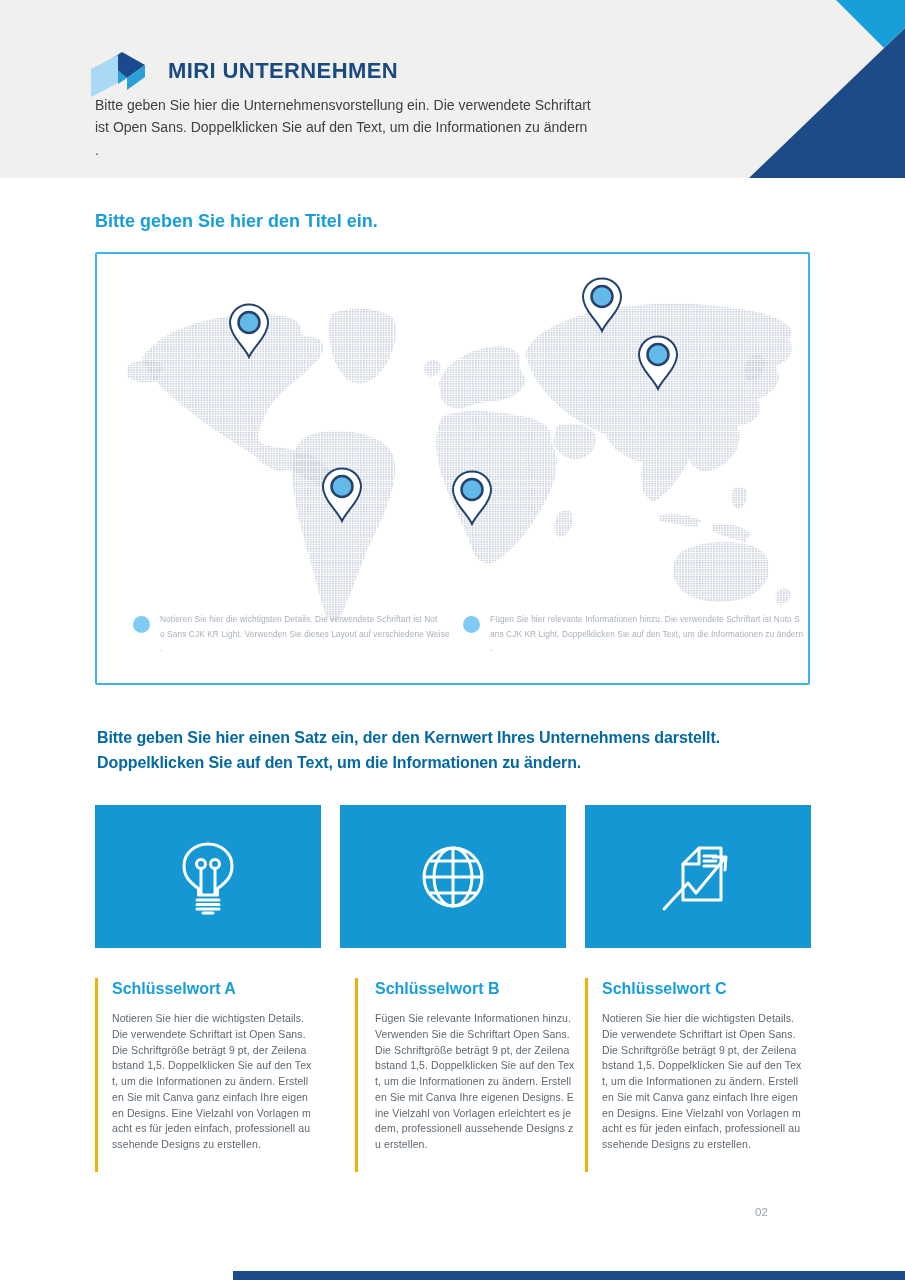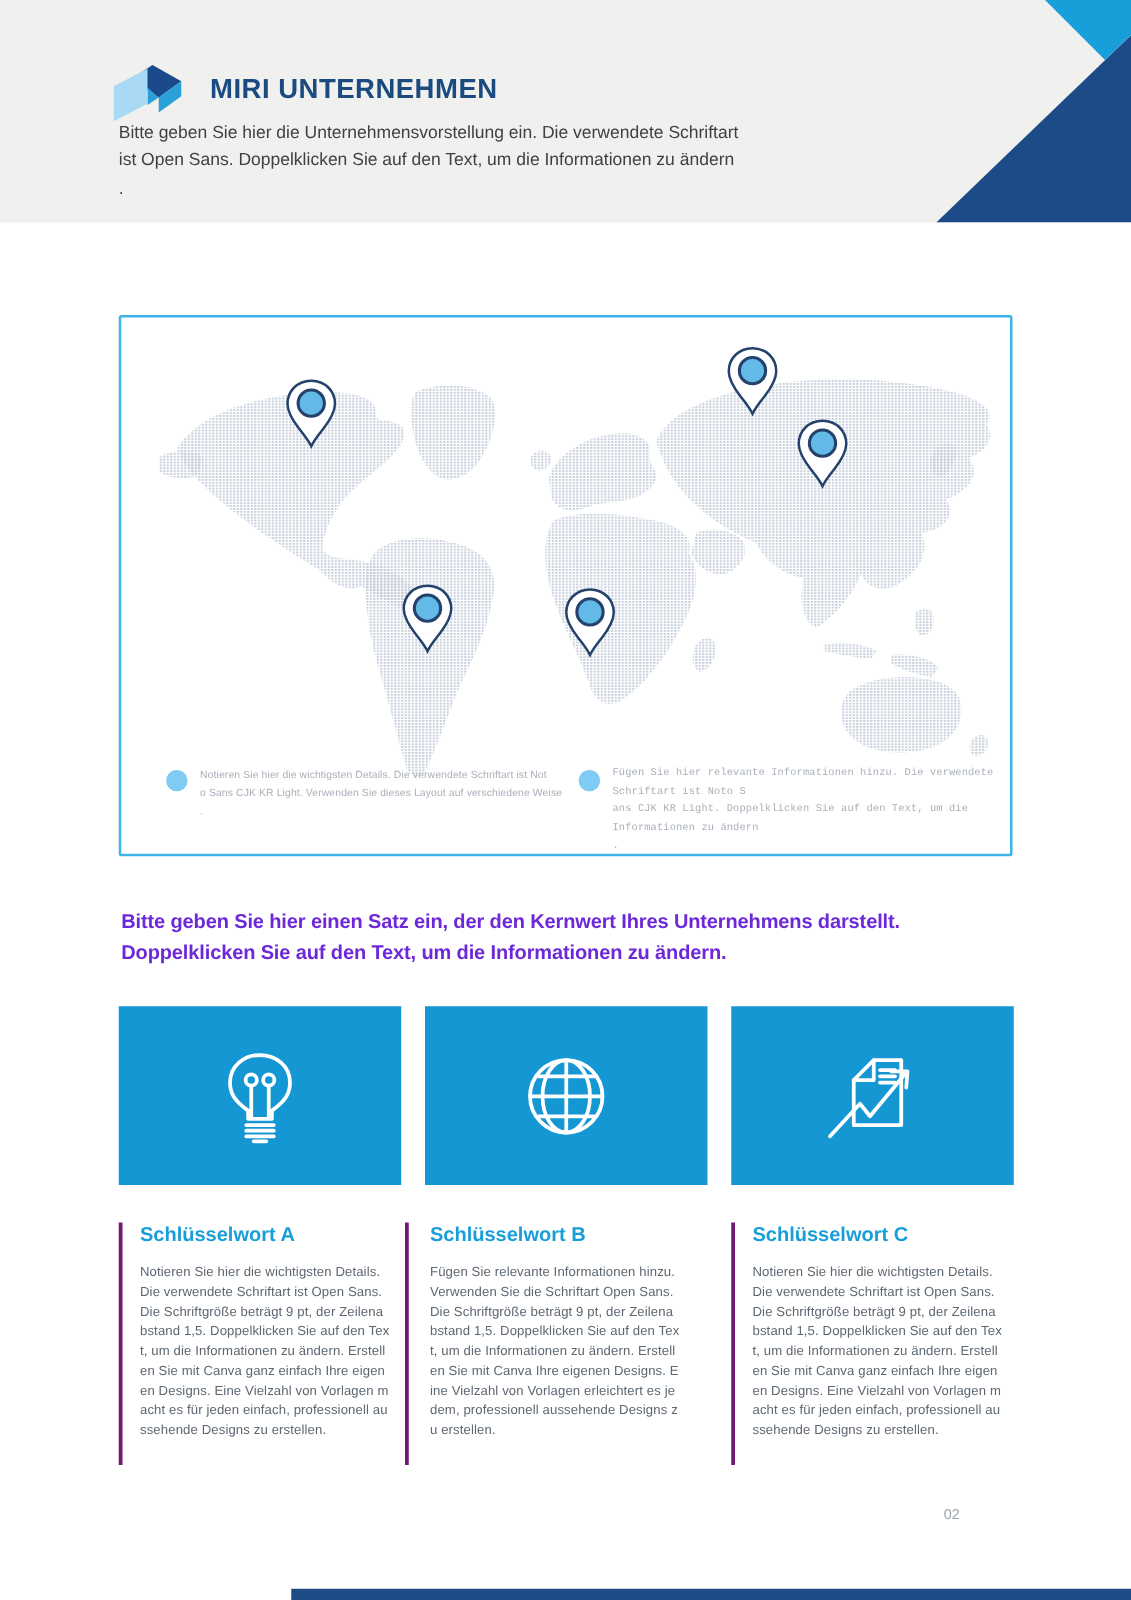--- a/index.html
+++ b/index.html
@@ -34,45 +34,45 @@
   .caption-row { position:absolute; display:flex; align-items:flex-start; }
   .caption-bullet {
     width:17px; height:17px; border-radius:50%; background:#7fcbf3;
     flex:0 0 auto; margin-top:4px; margin-right:10px;
   }
   .caption-text {
     font-size:8.3px; line-height:1.75; color:#a9b0ba; white-space:pre-line;
     letter-spacing:0.1px;
   }
   .caption-left  { left:36px;  top:358px; }
-  .caption-right { left:366px; top:358px;font-family:Liberation Mono, monospace; }
+  .caption-right { left:366px; top:358px; }
   .caption-left  .caption-text { width:308px; }
   .caption-right .caption-text { width:322px; }
   
   .key-sentence {
     position:absolute; left:97px; top:726px; width:680px;
-    font-size:16px; font-weight:bold; color:#6d28d9; line-height:1.55;
+    font-size:16px; font-weight:bold; color:#0369a1; line-height:1.55;
     white-space:pre-line; letter-spacing:-0.1px;
   }
   
   .feature {
     position:absolute; top:805px; width:226px; height:143px; background:#1597d4;
     display:flex; align-items:center; justify-content:center;
   }
   .feature-1 { left:95px; }
   .feature-2 { left:340px; }
   .feature-3 { left:585px; }
   .feature svg { display:block; }
   
   .keyword {
     position:absolute; top:978px; width:226px; min-height:194px;
-    border-left:3px solid #701a75; padding-left:14px; box-sizing:border-box;
+    border-left:3px solid #eab308; padding-left:14px; box-sizing:border-box;
   }
   .kw-1 { left:95px; }
-  .kw-2 { left:324px;padding-left:17px; }
+  .kw-2 { left:355px;padding-left:17px; }
   .kw-3 { left:585px; }
   .kw-heading { margin:2px 0 13px 0; font-size:16px; font-weight:bold; color:#189ed9; }
   .kw-body {
     margin:0; font-size:10.5px; line-height:1.5; color:#5d6771;
     word-break:break-all; letter-spacing:0.1px; width:200px;
   }
   
   .page-number { position:absolute; left:755px; top:1206px; font-size:11.5px; color:#9aa1ab; }
   .bottom-bar { position:absolute; left:233px; top:1271px; width:672px; height:9px; background:#1c4b87; }
 </style>
@@ -94,20 +94,21 @@
       <polygon points="3,19 30,5 30,33 3,47" fill="#a9d9f4"></polygon>
     </svg>
 
     <div class="brand-title">MIRI UNTERNEHMEN</div>
 
     <div class="intro">Bitte geben Sie hier die Unternehmensvorstellung ein. Die verwendete Schriftart
 ist Open Sans. Doppelklicken Sie auf den Text, um die Informationen zu ändern
 .</div>
   </header>
 
+  <div class="section-title">Bitte geben Sie hier den Titel ein.</div>
 
   <div class="map-box">
 
     <svg class="world-map" width="711" height="429" viewBox="0 0 711 429">
       <defs>
         <pattern id="dp" patternUnits="userSpaceOnUse" width="2.8" height="2.8">
           <rect x="0" y="0" width="1.7" height="1.7" fill="#c2cbd9"></rect>
         </pattern>
         <symbol id="pinshape" viewBox="0 0 42 56">
           <path d="M21,1.5 C9.8,1.5 2,10 2,20 C2,27 6.5,33.8 11.5,40.2 C15.5,45.2 19,49.6 21,54 C23,49.6 26.5,45.2 30.5,40.2 C35.5,33.8 40,27 40,20 C40,10 32.2,1.5 21,1.5 Z" fill="#ffffff" stroke="#24426b" stroke-width="2"></path>

